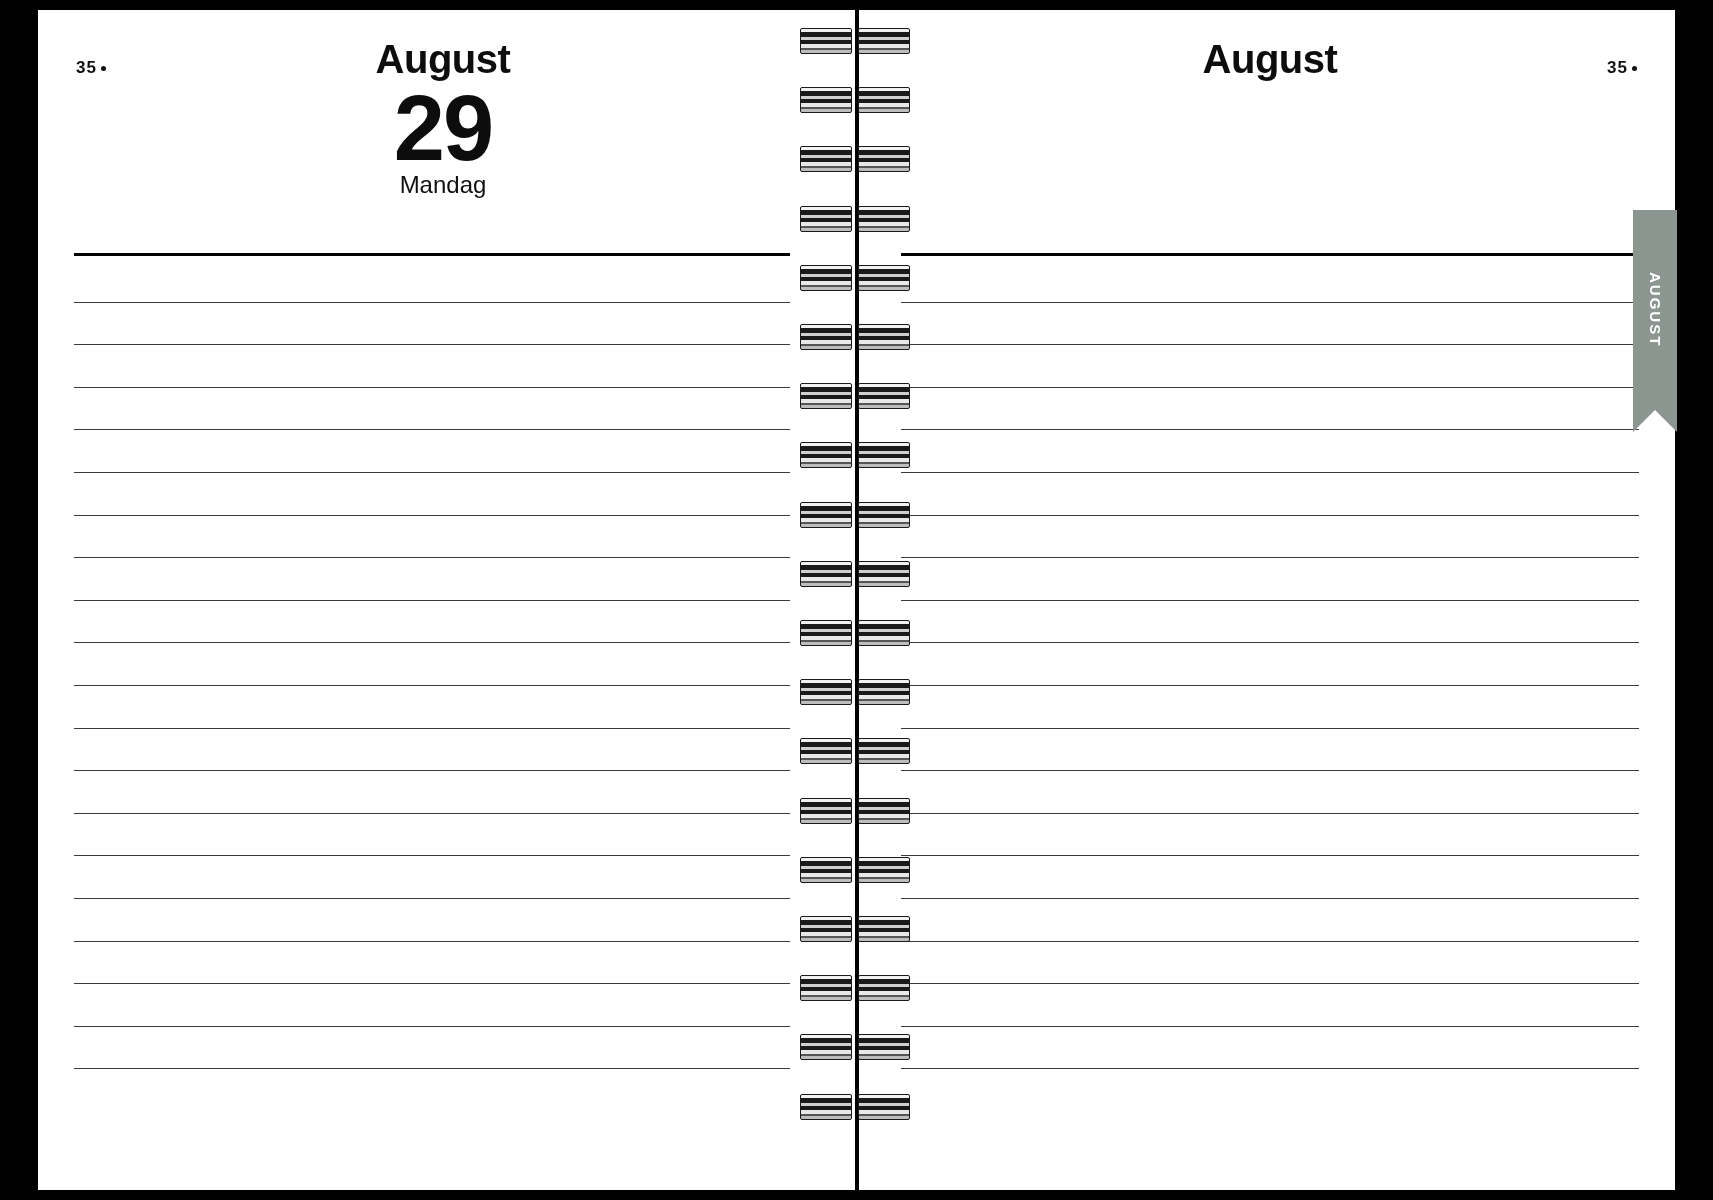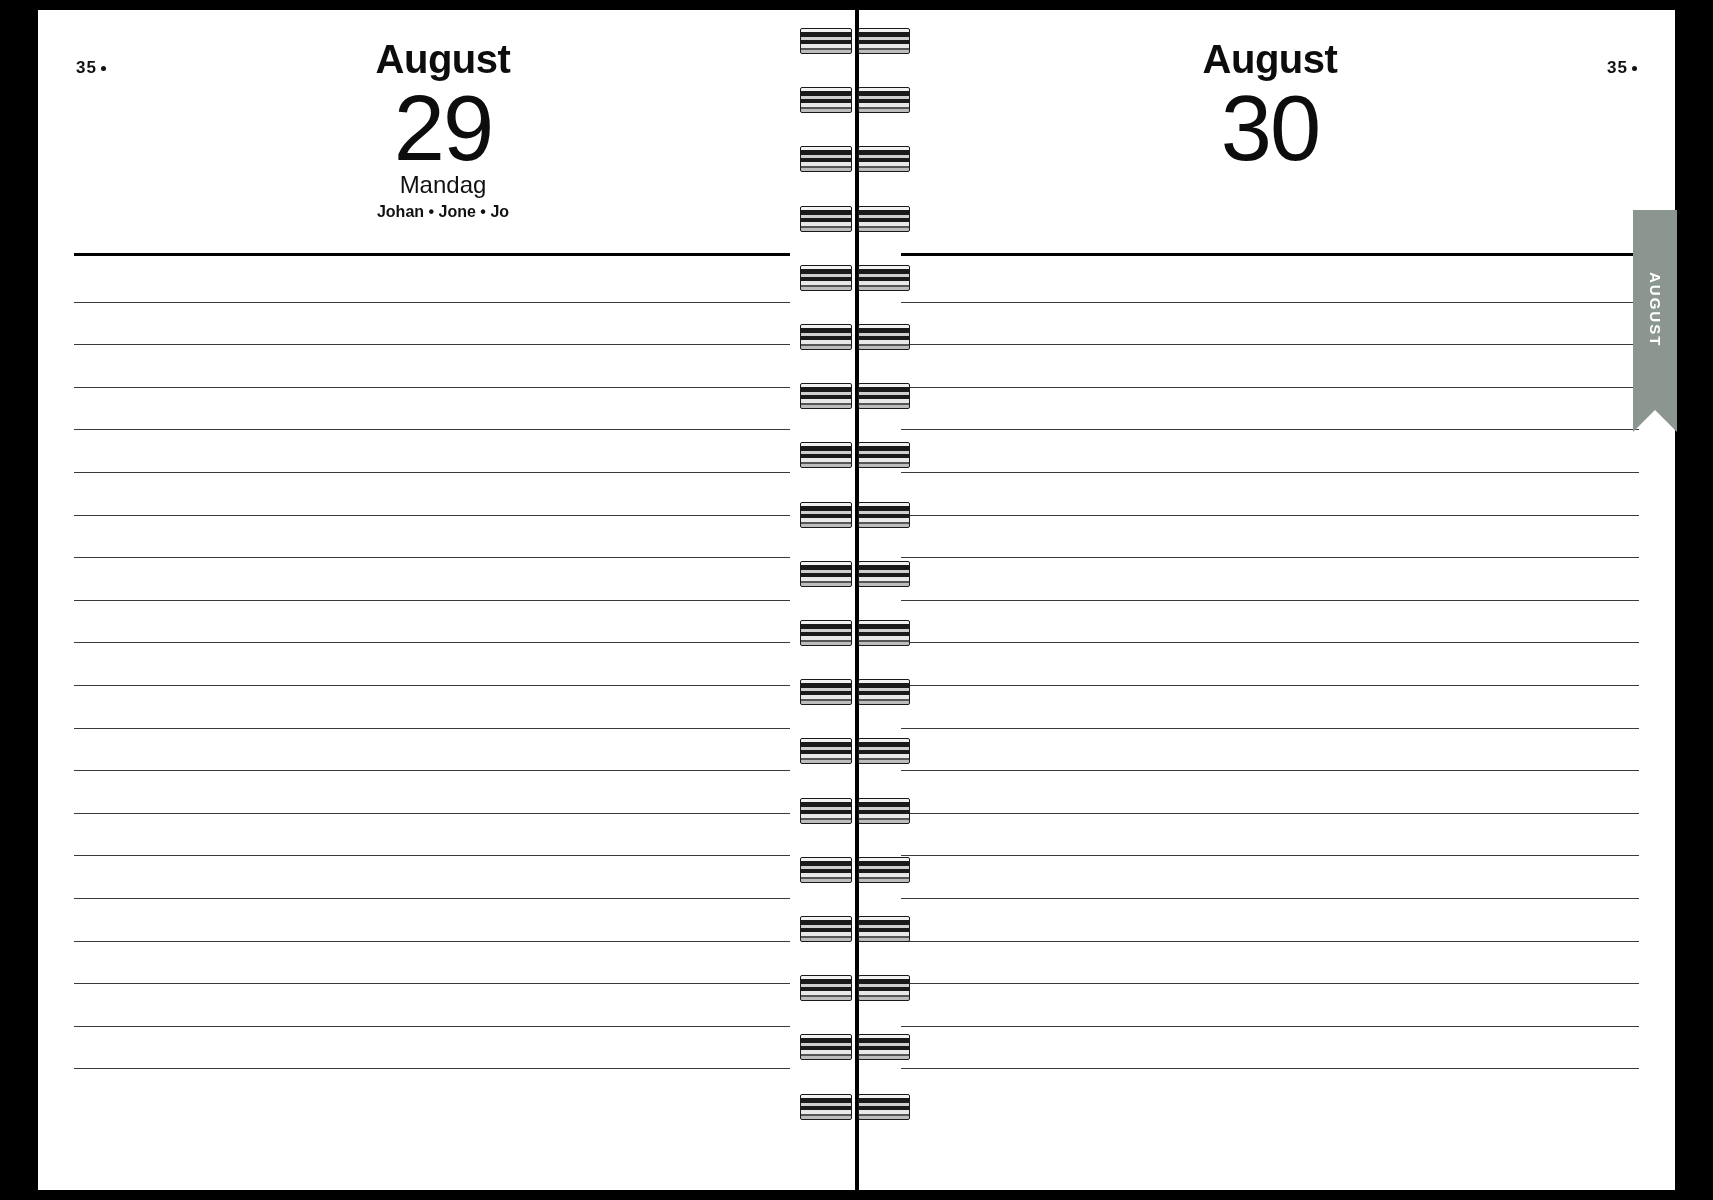--- a/index.html
+++ b/index.html
@@ -88,21 +88,21 @@
   .month-name {
     font-size: 40px;
     font-weight: bold;
     color: #0d0d0d;
     line-height: 1.05;
     letter-spacing: -0.5px;
     font-family: "Liberation Sans", sans-serif;
   }
   .day-number {
     font-size: 92px;
-    font-weight: normal;
+    font-weight: bold;
     color: #0d0d0d;
     line-height: 0.92;
     margin-top: 6px;
     letter-spacing: -2px;
     font-family: "Liberation Sans", sans-serif;
   }
   .weekday {
     font-size: 24px;
     color: #111;
     font-family: "Liberation Sans", sans-serif;
@@ -225,21 +225,20 @@
   <div class="paper">
 
     <div class="page page-left">
       <div class="page-inner">
         <div class="page-num left-num"><span>35</span><span class="dot"></span></div>
 
         <div class="day-header">
           <div class="month-name">August</div>
           <div class="day-number">29</div>
           <div class="weekday">Mandag</div>
-          <div class="names">Johan • Jone • Jo</div>
         </div>
 
         <div class="header-rule"></div>
 
         <div class="lines">
           <div class="line-gap"></div>
           <div class="line"></div>
           <div class="line-gap"></div>
           <div class="line"></div>
           <div class="line-gap"></div>
@@ -279,21 +278,20 @@
         </div>
       </div>
     </div>
 
     <div class="page page-right">
       <div class="page-inner">
         <div class="page-num right-num"><span>35</span><span class="dot"></span></div>
 
         <div class="day-header">
           <div class="month-name">August</div>
-          <div class="day-number">30</div>
         </div>
 
         <div class="header-rule"></div>
 
         <div class="lines">
           <div class="line-gap"></div>
           <div class="line"></div>
           <div class="line-gap"></div>
           <div class="line"></div>
           <div class="line-gap"></div>

